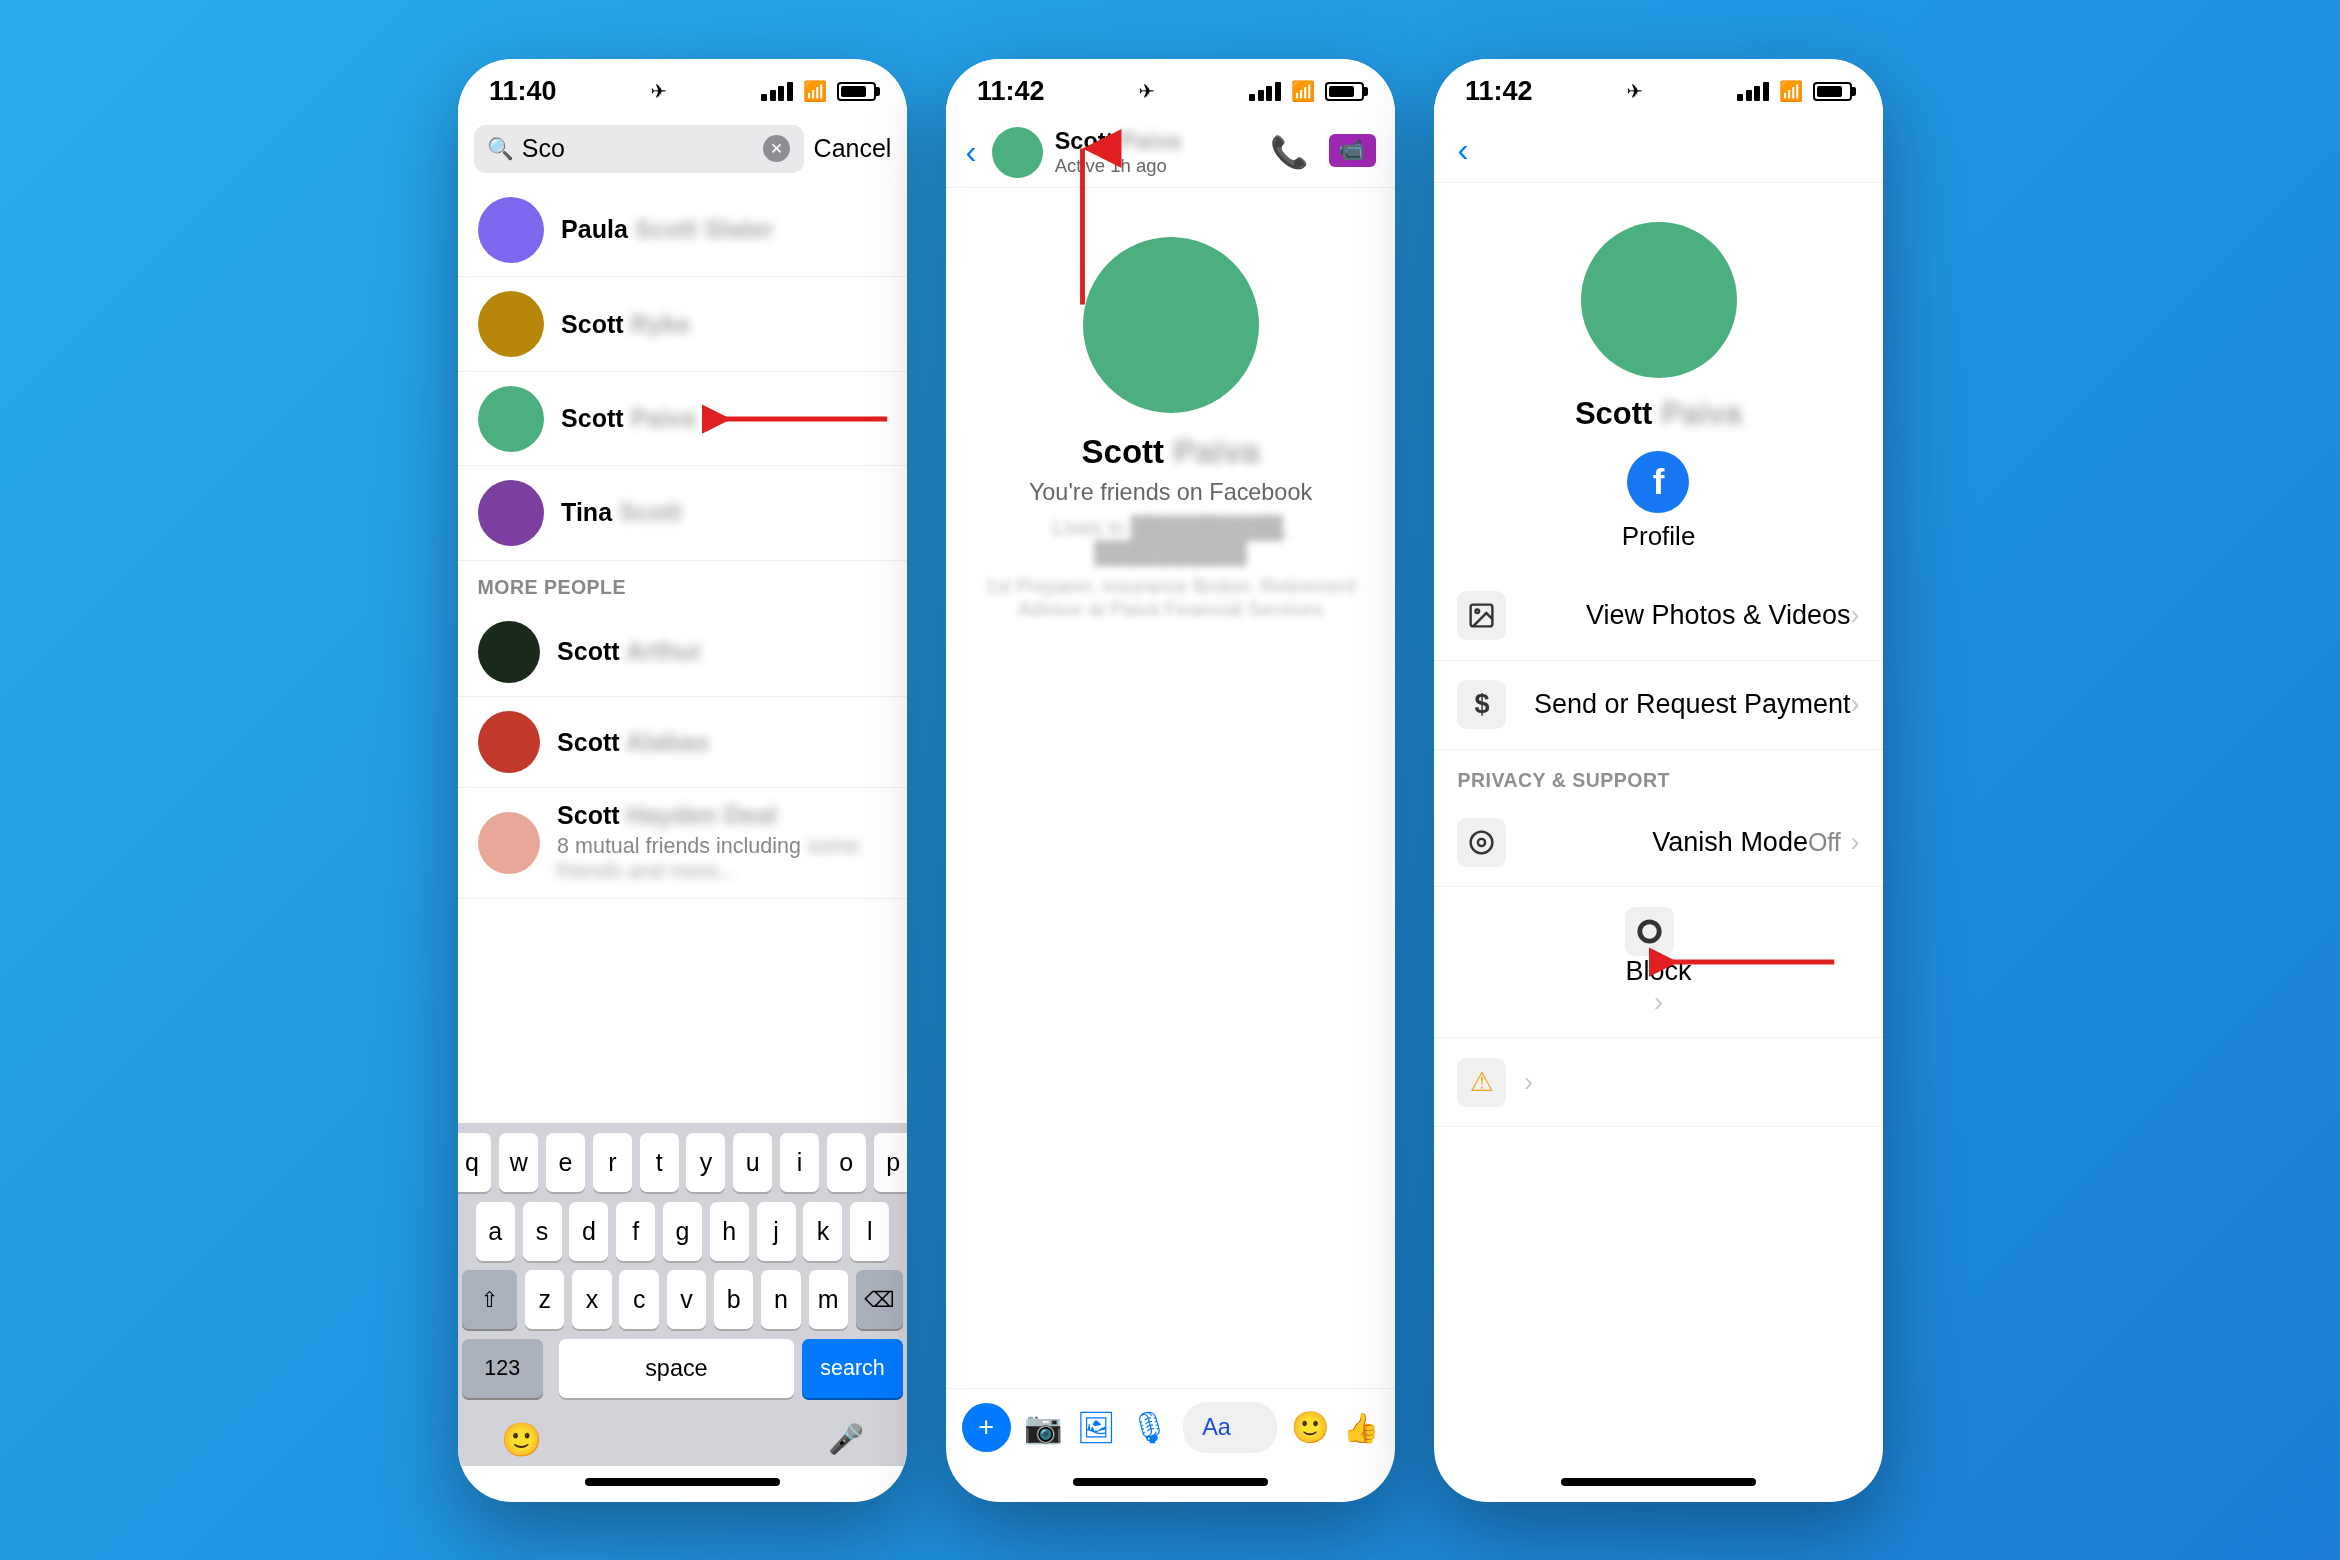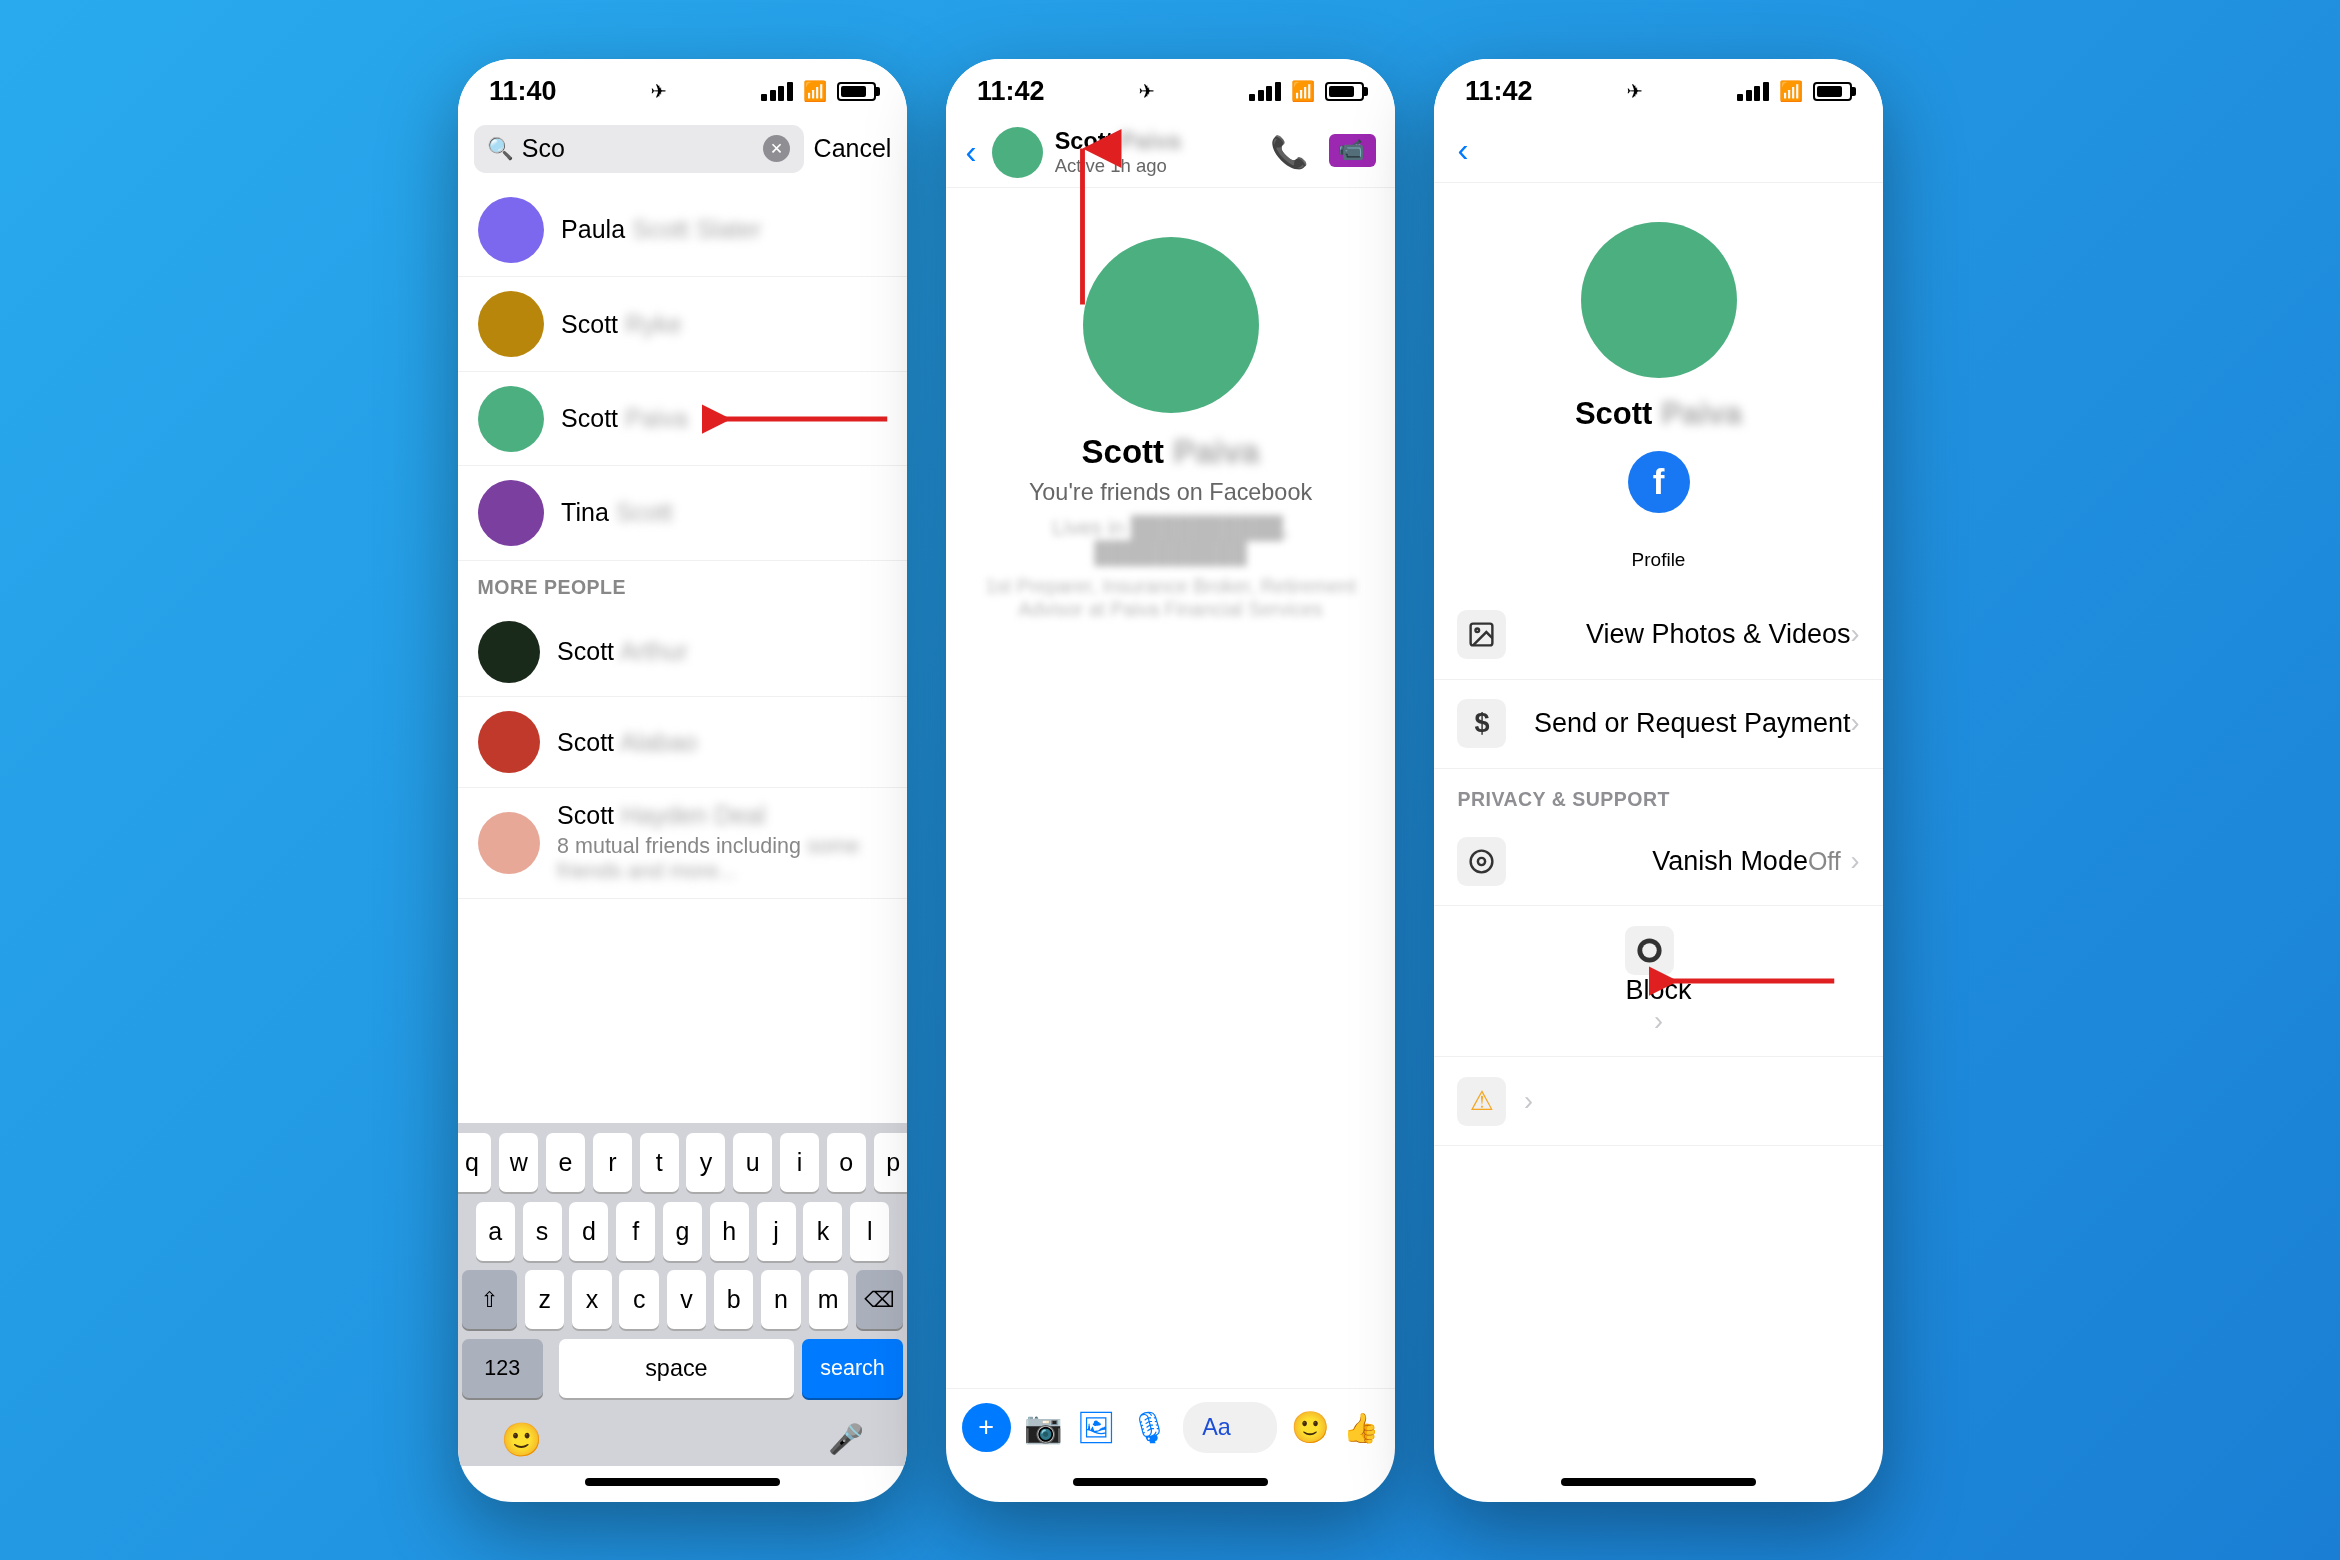--- a/index.html
+++ b/index.html
@@ -145,21 +145,21 @@
     .avatar-circle {
       width: 66px;
       height: 66px;
       border-radius: 50%;
       flex-shrink: 0;
       margin-right: 17.6px;
     }
     .result-name {
       font-size: 25px;
       color: #000;
-      font-weight: 400;
+      font-weight: 700;
     }
     .result-sub {
       font-size: 21.5px;
       color: #888;
       margin-top: 3.9px;
     }
 
     .section-label {
       padding: 15.6px 19.5px 7.8px;
       font-size: 19.5px;
@@ -398,24 +398,23 @@
       border-radius: 50%;
       display: flex;
       align-items: center;
       justify-content: center;
       color: #fff;
       font-size: 35px;
       font-weight: 700;
       margin-bottom: 7.8px;
     }
     .settings-fb-label {
-      font-size: 19px;
+      font-size: 26px;
       color: #000;
       text-align: right;
-      margin-top: 28px;
     }
 
     .settings-menu {
       flex: 1;
       padding: 0;
     }
     .menu-item {
       display: flex;
       align-items: center;
       padding: 19.5px 23.4px;

